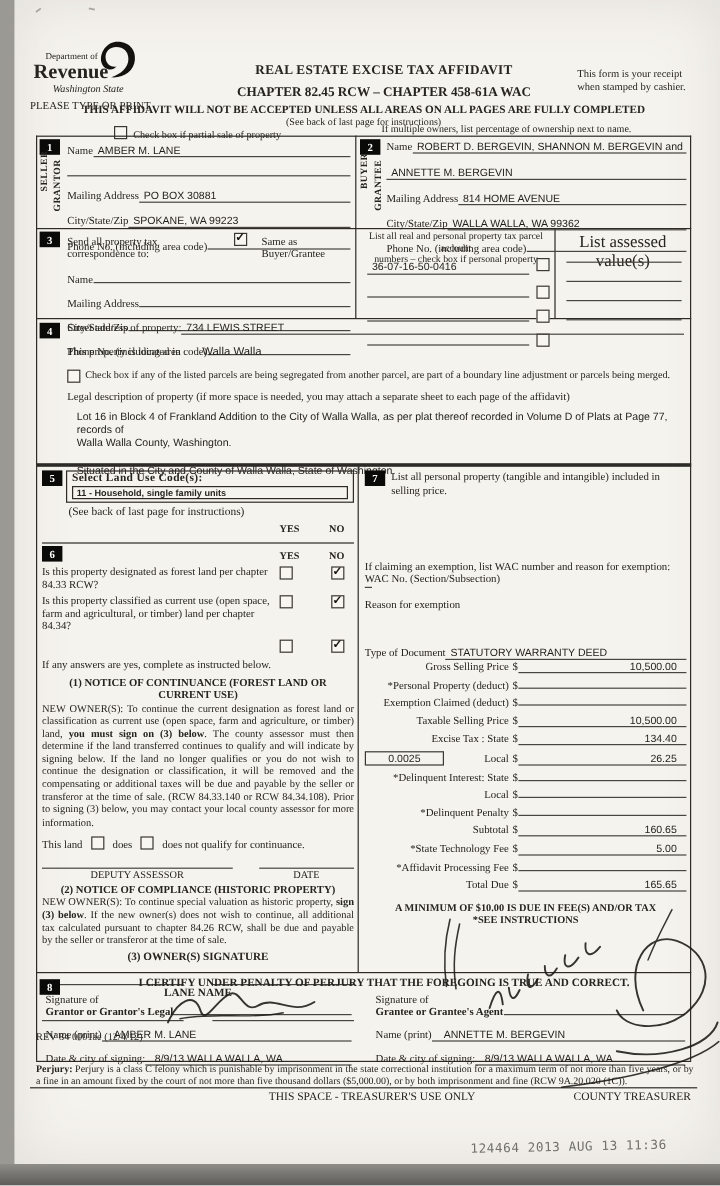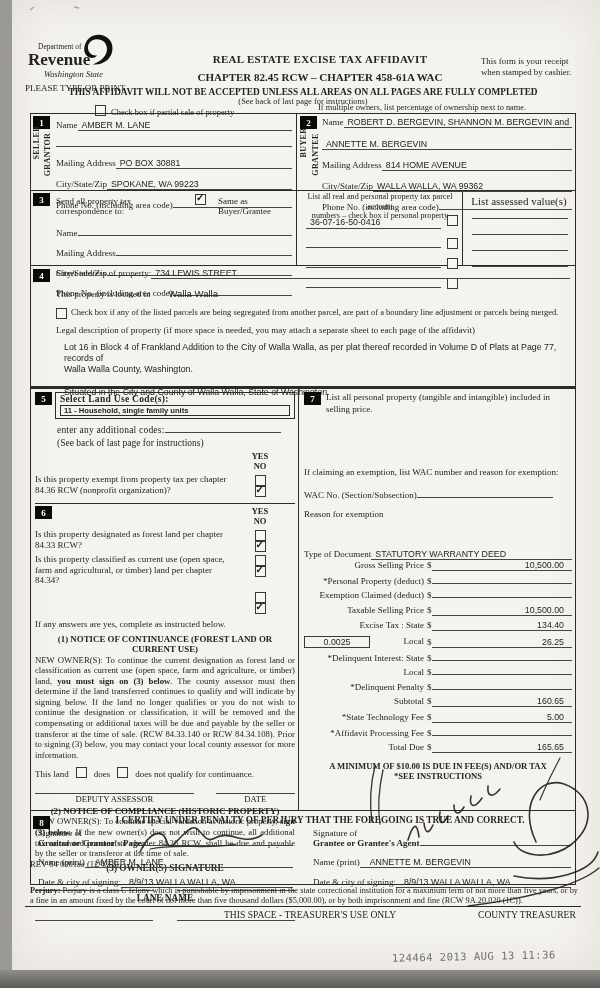--- a/index.html
+++ b/index.html
@@ -21,21 +21,21 @@
   .cb{display:inline-block;width:9px;height:9px;border:1.1px solid #3a3833;background:#f8f6f1;
       position:relative;top:1px;flex:none;}
   .cb.ck::after{content:"\2713";position:absolute;left:0px;top:-3px;font-size:10px;font-weight:bold;color:#14120f;}
   .num{display:inline-flex;align-items:center;justify-content:center;background:#0a0a09;color:#fdfdfb;
        width:17px;height:13px;font-size:9px;font-weight:bold;flex:none;}
   .boxline{position:absolute;background:#2d2b27;}
   .vside{position:absolute;transform:rotate(-90deg);transform-origin:center;
          font-size:8px;font-weight:bold;letter-spacing:.4px;white-space:nowrap;}
   .qrow{display:flex;align-items:flex-start;margin-top:3px;}
   .qtext{width:194px;font-size:9px;line-height:10.5px;}
-  .yncol{margin-left:auto;width:54px;display:flex;justify-content:space-between;padding-right:8px;align-items:center;flex-direction:column;}
+  .yncol{margin-left:auto;width:54px;display:flex;justify-content:space-between;padding-right:8px;align-items:flex-end;}
   .ynhead{font-size:8.5px;font-weight:bold;}
   .para{font-size:8.7px;line-height:10.6px;text-align:justify;}
   .finrow{display:flex;align-items:baseline;margin-bottom:4.6px;}
   .finlbl{width:120px;text-align:right;font-size:9px;flex:none;}
   .dollar{font-size:9px;margin-left:3px;flex:none;}
   .finline{flex:1;border-bottom:1px solid #47453f;text-align:right;font-family:"Liberation Sans",sans-serif;
            font-size:8.8px;padding:0 8px 0 2px;min-height:2px;}
   .ratebox{display:inline-block;border:1.1px solid #3a3833;width:64px;text-align:center;
            font-family:"Liberation Sans",sans-serif;font-size:8.8px;}
   .stamp{font-family:"DejaVu Sans Mono",monospace;font-size:10.5px;color:#71706b;letter-spacing:.5px;
@@ -183,21 +183,21 @@
       </div>
     <div class="row" style="gap:6px;margin-top:9px;">
         <span class="fill"></span>
         <span class="cb"></span>
       </div>
     <div class="row" style="gap:6px;margin-top:9px;">
         <span class="fill"></span>
         <span class="cb"></span>
       </div>
   </div>
-  <div class="abs ctr" style="left:466px;top:195px;width:106px;font-size:11px;">List assessed value(s)</div>
+  <div class="abs ctr" style="left:466px;top:195px;width:106px;font-size:14px;">List assessed value(s)</div>
   <div class="abs" style="left:472px;top:216px;width:96px;">
     <div class="row">
         <span class="fill"></span>
       </div>
     <div class="row" style="margin-top:13px;">
         <span class="fill"></span>
       </div>
     <div class="row" style="margin-top:13px;">
         <span class="fill"></span>
       </div>
@@ -229,35 +229,24 @@
   </div>
 
   <div class="abs" style="left:35px;top:392px;width:260px;">
     <div class="row" style="align-items:flex-start;gap:3px;">
       <span class="num">5</span>
       <div style="flex:1;border:1.2px solid #2d2b27;padding:1px 4px 2px 4px;">
         <div class="b" style="font-size:9.5px;letter-spacing:.3px;">Select Land Use Code(s):</div>
         <div style="border:1px solid #2d2b27;margin-top:1px;padding:0 3px;font-family:'Liberation Sans',sans-serif;font-size:7.6px;font-weight:bold;">11 - Household, single family units</div>
       </div>
     </div>
-    <div class="row" style="margin-top:6px;margin-left:22px;">
-      <span style="font-size:9.5px;letter-spacing:.2px;">enter any additional codes:</span>
-      <span class="fill" style="max-width:110px;"></span>
-    </div>
     <div style="margin-top:3px;margin-left:22px;font-size:9.5px;">(See back of last page for instructions)</div>
     <div class="yncol" style="margin-top:3px;">
       <span class="ynhead">YES</span>
       <span class="ynhead">NO</span>
-    </div>
-    <div class="qrow">
-      <span class="qtext">Is this property exempt from property tax per chapter 84.36 RCW (nonprofit organization)?</span>
-      <span class="yncol">
-          <span class="cb"></span>
-          <span class="cb ck"></span>
-        </span>
     </div>
 
     <div style="border-top:1.2px solid #2d2b27;margin-top:7px;padding-top:2px;display:flex;">
       <span class="num">6</span>
       <span class="yncol">
           <span class="ynhead">YES</span>
           <span class="ynhead">NO</span>
         </span>
     </div>
     <div class="qrow">
@@ -319,21 +308,21 @@
     </div>
   </div>
 
   <div class="abs" style="left:304px;top:392px;width:268px;">
     <div class="row" style="align-items:flex-start;gap:5px;">
       <span class="num">7</span>
       <span style="font-size:9px;line-height:11.5px;">List all  personal property (tangible and intangible) included in selling price.</span>
     </div>
     <div style="height:52px;"></div>
     <div style="font-size:9px;">If claiming an exemption, list WAC number and reason for exemption:</div>
-    <div class="row" style="margin-top:13px;">
+    <div class="row" style="flex-direction:column;">
       <span class="lbl9">WAC No. (Section/Subsection)</span>
       <span class="fill" style="max-width:130px;"></span>
     </div>
     <div class="lbl9" style="margin-top:9px;">Reason for exemption</div>
     <div style="height:30px;"></div>
 
     <div class="row">
       <span class="lbl9">Type of Document</span>
       <span class="fill val" style="text-align:left;">STATUTORY WARRANTY DEED</span>
     </div>
@@ -357,21 +346,21 @@
       <span class="finlbl">Taxable Selling Price</span>
         <span class="dollar">$</span>
       <span class="finline">10,500.00</span>
     </div>
     <div class="finrow">
       <span class="finlbl">Excise Tax : State</span>
         <span class="dollar">$</span>
       <span class="finline">134.40</span>
     </div>
     <div class="finrow">
-      <span class="finlbl" style="display:inline-flex;justify-content:space-between;align-items:flex-start;">
+      <span class="finlbl" style="display:inline-flex;justify-content:space-between;align-items:center;">
         <span class="ratebox">0.0025</span>
         <span>Local</span>
       </span>
         <span class="dollar">$</span>
       <span class="finline">26.25</span>
     </div>
     <div class="finrow">
       <span class="finlbl">*Delinquent Interest: State</span>
         <span class="dollar">$</span>
       <span class="finline"></span>
@@ -408,21 +397,21 @@
     </div>
     <div class="b ctr" style="margin-top:8px;font-size:8.6px;">A MINIMUM OF $10.00 IS DUE IN FEE(S) AND/OR TAX</div>
     <div class="b ctr" style="font-size:8.6px;">*SEE INSTRUCTIONS</div>
   </div>
 
   <div class="abs num" style="left:33px;top:816px;">8</div>
   <div class="abs b ctr" style="left:110px;top:815px;width:420px;font-size:9.3px;">I CERTIFY UNDER PENALTY OF PERJURY THAT THE FOREGOING IS TRUE AND CORRECT.</div>
   <div class="abs" style="left:38px;top:828px;width:255px;">
     <div style="font-size:9px;">Signature of</div>
     <div class="row">
-      <span class="b" style="font-size:9px;">Grantor or Grantor's Page</span>
+      <span class="b" style="font-size:9px;">Grantor or Grantor's Legal</span>
       <span class="fill"></span>
     </div>
     <div class="row" style="margin-top:9px;">
       <span class="lbl9">Name (print)</span>
       <span class="fill val" style="text-align:left;padding-left:10px;">AMBER M. LANE</span>
     </div>
     <div class="row" style="margin-top:9px;">
       <span class="lbl9">Date &amp; city of signing:</span>
       <span class="fill val" style="text-align:left;padding-left:8px;">8/9/13  WALLA WALLA, WA</span>
     </div>

